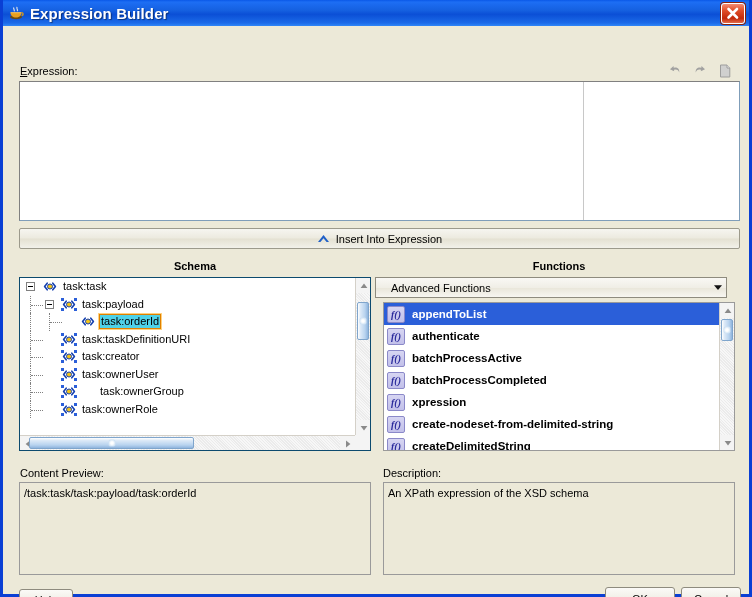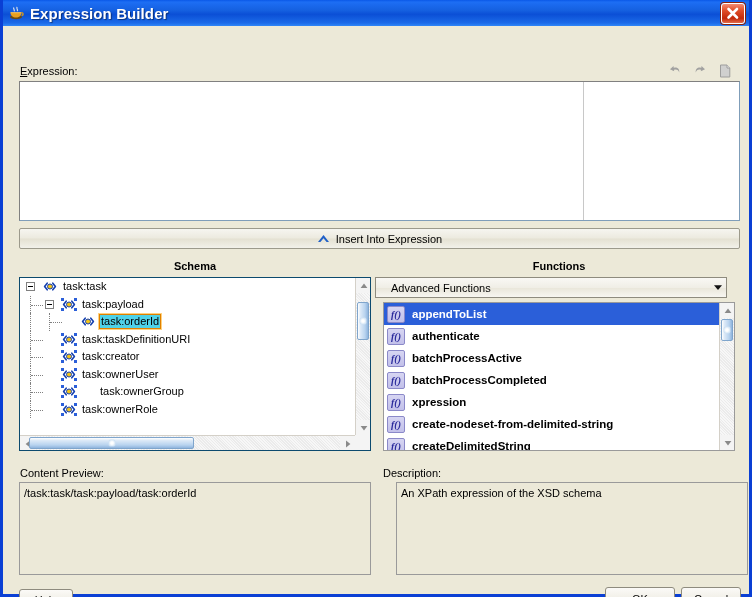--- a/index.html
+++ b/index.html
@@ -364,21 +364,21 @@
     position: absolute;
     background: #ece9d8;
     border: 1px solid #9a9a9a;
     box-sizing: border-box;
     padding: 4px 4px;
     font-size: 11px;
     color: #000;
     overflow: hidden;
   }
   #content-preview { left: 16px; top: 456px; width: 352px; height: 93px; }
-  #description-box { left: 393px; top: 456px; width: 352px; height: 93px; }
+  #description-box { left: 380px; top: 456px; width: 352px; height: 93px; }
 
   
   .btn {
     position: absolute;
     box-sizing: border-box;
     background: linear-gradient(to bottom, #fbfaf7 0%, #f1efe7 48%, #e7e4d7 52%, #f6f5ef 100%);
     border: 1px solid #8e8b7e;
     border-radius: 3px;
     font-size: 11px;
     color: #000;

